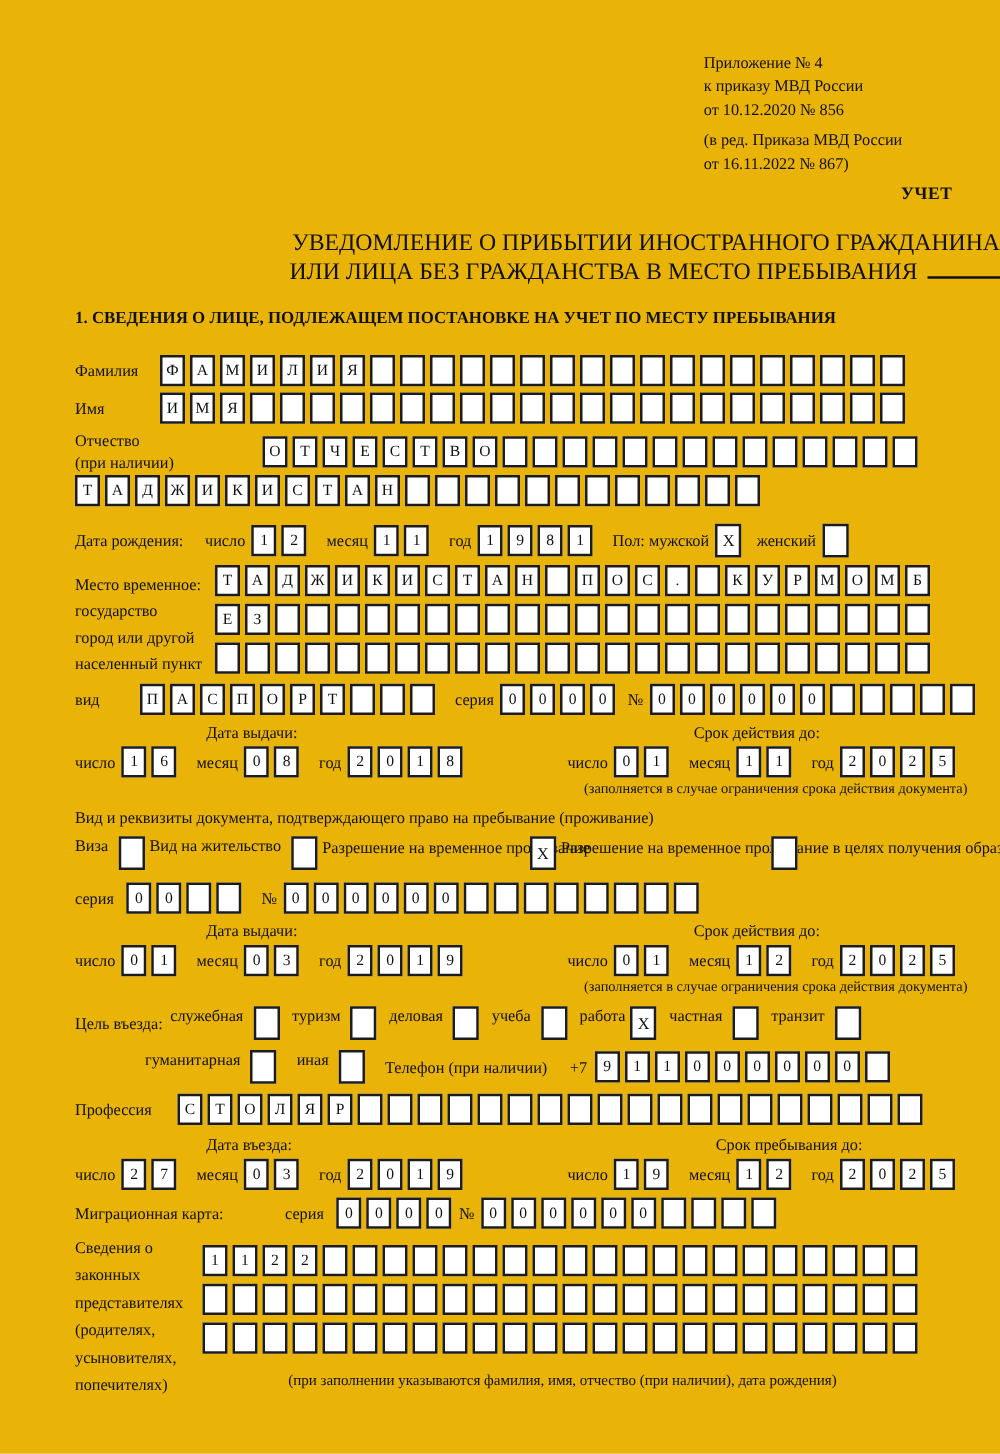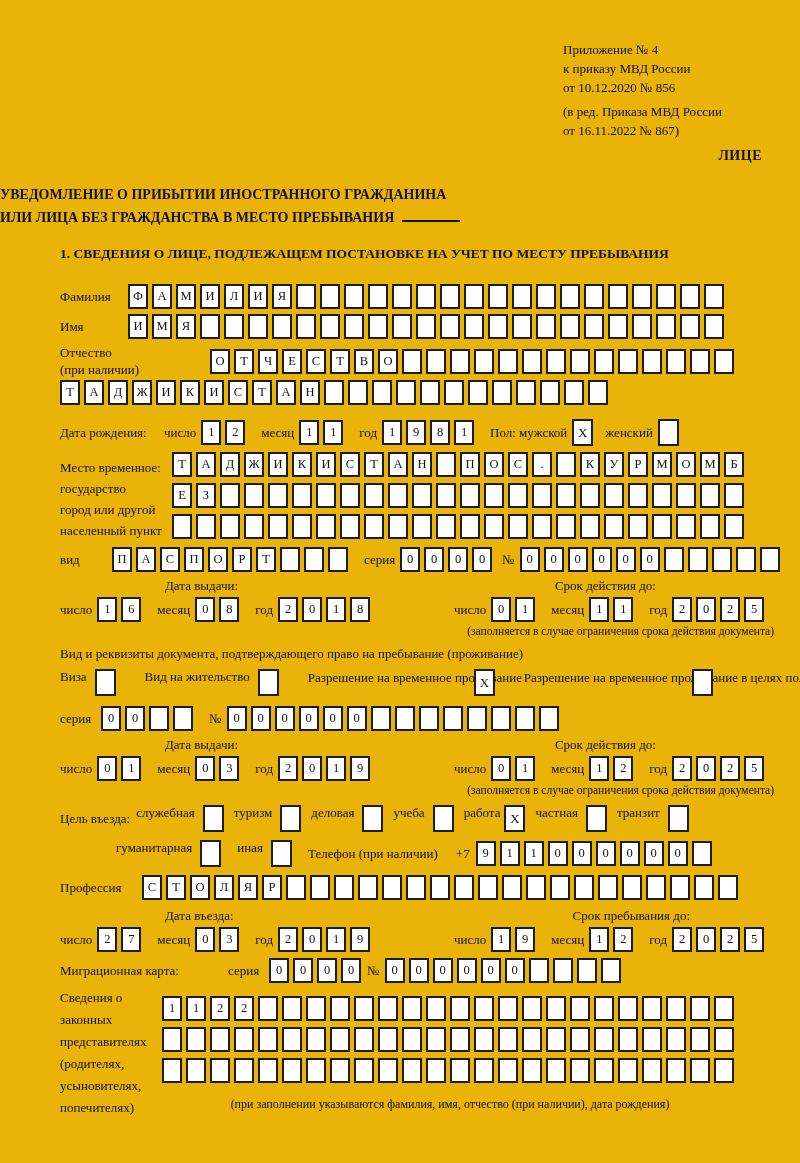--- a/index.html
+++ b/index.html
@@ -8,21 +8,21 @@
     width:800px;height:1163px;
     margin:0 auto;
     background:#eab308;
     font-family:"Liberation Serif","DejaVu Serif",serif;
     color:#111;
     overflow:hidden;
   }
   .hdr{position:absolute;left:563px;top:40px;font-size:13px;line-height:19px;}
   .hdr .gap{height:5px;}
   .forma{position:absolute;right:38px;top:148px;font-weight:bold;font-size:14px;letter-spacing:.5px;}
-  .title{position:absolute;left:0;top:183px;width:100%;text-align:left;font-weight:bold;font-size:14px;line-height:23px;}
+  .title{position:absolute;left:0;top:183px;width:100%;text-align:right;font-weight:normal;font-size:19px;line-height:23px;}
   .blank-line{display:inline-block;width:58px;border-bottom:2px solid #111;height:12px;margin-left:8px;}
   .content{position:absolute;left:60px;top:246px;width:716px;font-size:13px;}
   .sec-heading{font-weight:bold;font-size:13.5px;margin-bottom:22px;white-space:nowrap;}
   .row{display:flex;align-items:center;margin-bottom:5px;white-space:nowrap;}
   .row-top{align-items:center;}
   .cells{display:flex;flex-wrap:nowrap;}
   .cell{
     box-sizing:border-box;width:20px;height:25px;
     border:2px solid #1c1c1c;margin-right:4px;
     display:flex;align-items:center;justify-content:center;
@@ -36,21 +36,21 @@
   }
   .lbl{flex:0 0 auto;}
   .lbl-col{line-height:17px;}
   .dlab{margin:0 5px 0 12px;}
   .dlab-first{margin-left:0;}
   .num-row{display:flex;align-items:center;margin-bottom:3px;}
   .num-right{margin-left:auto;margin-right:8px;}
   .head-row{display:flex;font-size:13px;margin-bottom:3px;}
   .footnote{font-size:11.5px;text-align:right;margin-bottom:9px;padding-right:2px;}
   .plain{margin-bottom:7px;}
-  .opt{display:flex;align-items:flex-start;margin-right:29px;}
+  .opt{display:flex;align-items:flex-start;margin-right:4px;}
   .opt .txt{margin-right:8px;}
   .opt .txt-c{text-align:center;line-height:17px;}
   .mb2{margin-bottom:2px;}.mb4{margin-bottom:4px;}.mb6{margin-bottom:6px;}
   .mb8{margin-bottom:8px;}.mb10{margin-bottom:10px;}.mb14{margin-bottom:14px;}
   .doc-heading{font-weight:bold;text-align:center;margin:2px 0 5px 0;font-size:13px;}
   .cells-stack .cells{margin-bottom:6px;}
   .center-note{font-size:12px;text-align:center;padding-left:90px;margin-top:4px;}
 </style>
 </head>
 <body>
@@ -58,21 +58,21 @@
 <div class="page">
 
   <div class="hdr">
     <div>Приложение № 4</div>
     <div>к приказу МВД России</div>
     <div>от 10.12.2020 № 856</div>
     <div class="gap"></div>
     <div>(в ред. Приказа МВД России</div>
     <div>от 16.11.2022 № 867)</div>
   </div>
-  <div class="forma">ЛИЦЕ</div>
+  <div class="forma">УЧЕТ</div>
 
   <div class="title">
     <div>УВЕДОМЛЕНИЕ О ПРИБЫТИИ ИНОСТРАННОГО ГРАЖДАНИНА</div>
     <div><span>ИЛИ ЛИЦА БЕЗ ГРАЖДАНСТВА В МЕСТО ПРЕБЫВАНИЯ</span><span class="blank-line"></span></div>
   </div>
 
   <div class="content">
 
     <div class="sec-heading">1. СВЕДЕНИЯ О ЛИЦЕ, ПОДЛЕЖАЩЕМ ПОСТАНОВКЕ НА УЧЕТ ПО МЕСТУ ПРЕБЫВАНИЯ</div>
 

